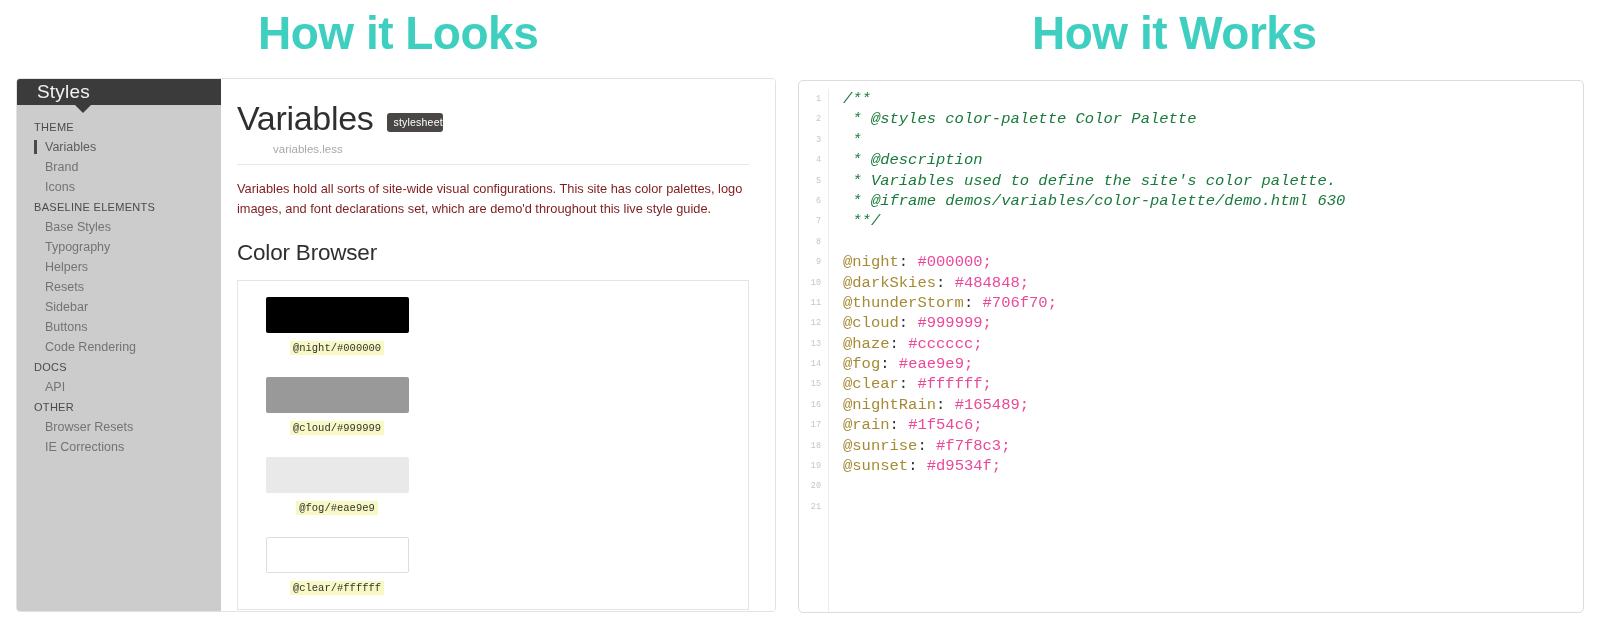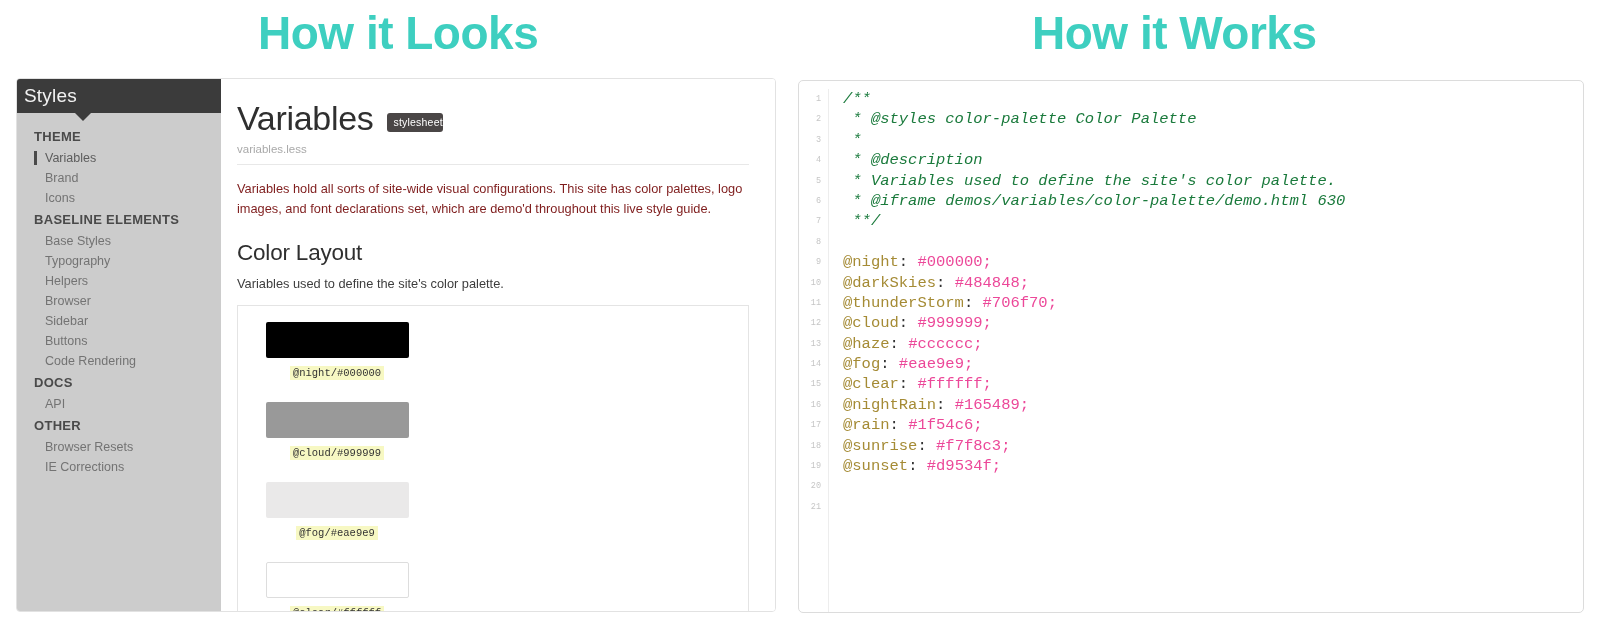--- a/index.html
+++ b/index.html
@@ -39,44 +39,44 @@
 
   
   .sidebar {
     width: 204px;
     background: #cccccc;
     flex: 0 0 204px;
     position: relative;
   }
   .sidebar-header {
     background: #3b3b3b;
-    height: 34px;
+    height: 26px;
     display: flex;
     align-items: center;
-    padding-left: 7px;
+    padding-left: 20px;
     position: relative;
   }
   .sidebar-header-title {
     color: #f2f2f2;
     font-size: 19px;
     font-weight: normal;
     letter-spacing: 0.2px;
   }
   .sidebar-pointer {
     position: absolute;
     left: 58px; bottom: -8px;
     width: 0; height: 0;
     border-left: 8px solid transparent;
     border-right: 8px solid transparent;
     border-top: 8px solid #3b3b3b;
   }
   .nav { padding-top: 12px; }
   .nav-group-label {
-    font-size: 13px;
-    font-weight: bold;
+    font-size: 11px;
+    font-weight: normal;
     color: #4a4a4a;
     letter-spacing: 0.3px;
     padding: 4px 0 4px 17px;
     text-transform: uppercase;
   }
   .nav-item {
     position: relative;
     font-size: 12.5px;
     color: #737373;
     padding: 3px 0 3px 28px;
@@ -126,20 +126,21 @@
     padding: 3px 0 4px 7px;
     border-radius: 3px;
     position: relative;
     top: 4px;
     letter-spacing: 0.2px;
   }
   .doc-subtitle {
     font-size: 11.5px;
     color: #a9a9a9;
     margin-top: 6px;
+    margin-left: 36px;
   }
   .doc-rule {
     height: 1px;
     background: #e8e8e8;
     margin: 9px 0 14px 0;
   }
   .doc-para {
     font-size: 12.8px;
     color: #7f1d1d;
     line-height: 1.55;
@@ -254,42 +255,41 @@
       </div>
       <div class="nav" id="nav-container">
           <div class="nav-group-label">THEME</div>
           <div class="nav-item active"><span class="active-bar"></span><span class="active-arrow"></span><span>Variables</span></div>
           <div class="nav-item"><span>Brand</span></div>
           <div class="nav-item"><span>Icons</span></div>
           <div class="nav-group-label">BASELINE ELEMENTS</div>
           <div class="nav-item"><span>Base Styles</span></div>
           <div class="nav-item"><span>Typography</span></div>
           <div class="nav-item"><span>Helpers</span></div>
-          <div class="nav-item"><span>Browser</span></div>
+          <div class="nav-item"><span>Resets</span></div>
           <div class="nav-item"><span>Sidebar</span></div>
           <div class="nav-item"><span>Buttons</span></div>
           <div class="nav-item"><span>Code Rendering</span></div>
           <div class="nav-group-label">DOCS</div>
           <div class="nav-item"><span>API</span></div>
           <div class="nav-group-label">OTHER</div>
           <div class="nav-item"><span>Browser Resets</span></div>
           <div class="nav-item"><span>IE Corrections</span></div>
         </div>
     </div>
 
     <div class="content">
       <div class="doc-title-row">
         <span class="doc-title">Variables</span>
         <span class="doc-badge">stylesheet</span>
       </div>
       <div class="doc-subtitle">variables.less</div>
       <div class="doc-rule"></div>
       <div class="doc-para">Variables hold all sorts of site-wide visual configurations. This site has color palettes, logo images, and font declarations set, which are demo'd throughout this live style guide.</div>
-      <div class="doc-h2">Color Layout</div>
-      <div class="doc-h2-sub">Variables used to define the site's color palette.</div>
+      <div class="doc-h2">Color Browser</div>
 
       <div class="demo-frame">
         <div class="swatch-grid" id="swatch-grid">
             <div class="swatch-cell"><div class="swatch-box" style="background: rgb(0, 0, 0);"></div><span class="swatch-label">@night/#000000</span></div>
             <div class="swatch-cell"><div class="swatch-box" style="background: rgb(153, 153, 153);"></div><span class="swatch-label">@cloud/#999999</span></div>
             <div class="swatch-cell"><div class="swatch-box" style="background: rgb(234, 233, 233);"></div><span class="swatch-label">@fog/#eae9e9</span></div>
             <div class="swatch-cell"><div class="swatch-box bordered" style="background: rgb(255, 255, 255);"></div><span class="swatch-label">@clear/#ffffff</span></div>
             <div class="swatch-cell"><div class="swatch-box" style="background: rgb(31, 84, 198);"></div><span class="swatch-label">@rain/#1f54c6</span></div>
           </div>
       </div>

